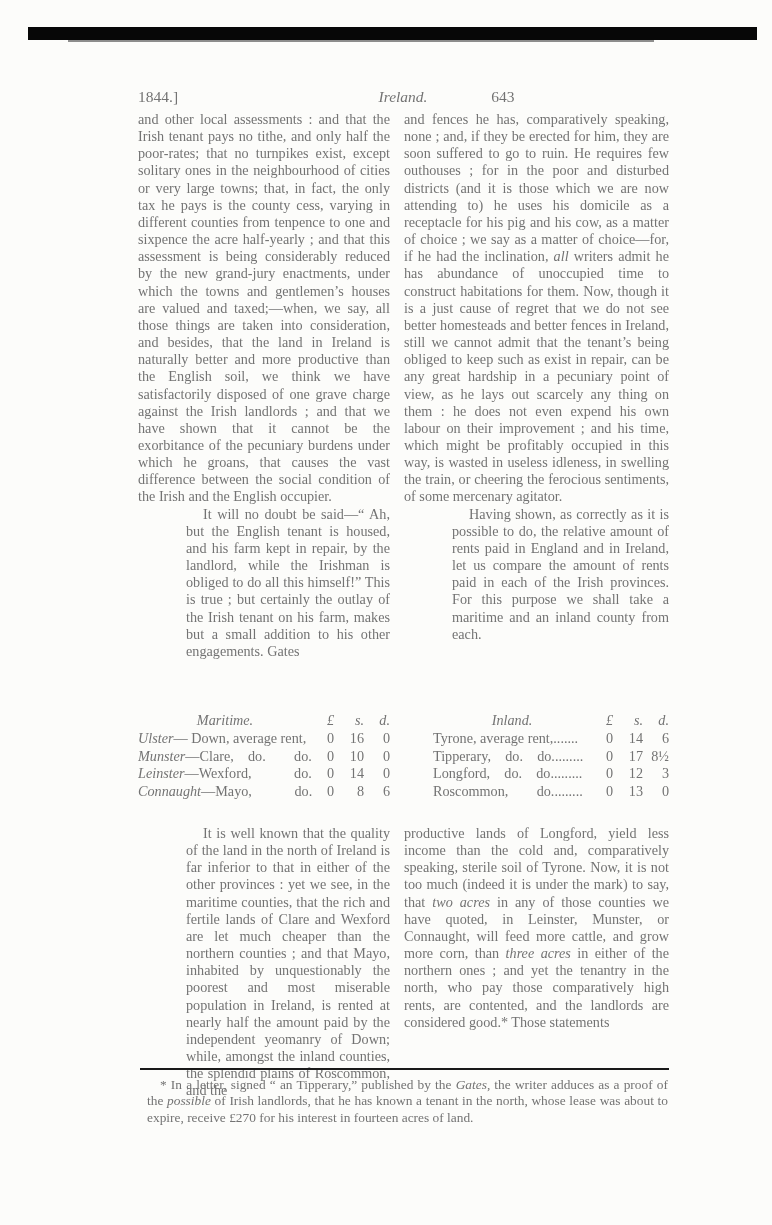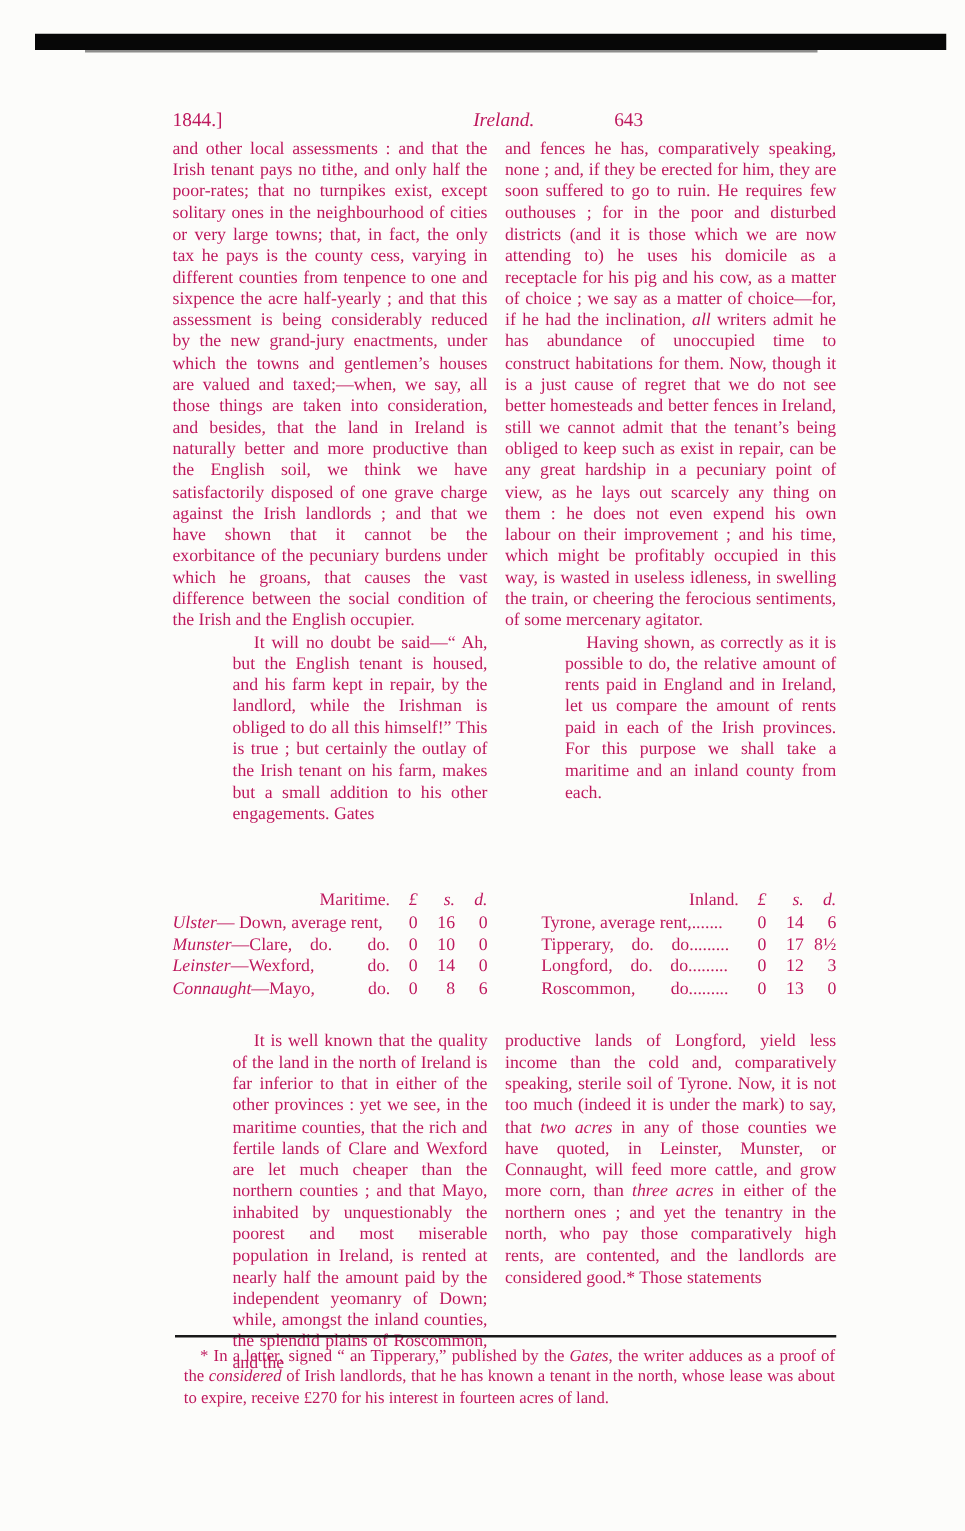--- a/index.html
+++ b/index.html
@@ -5,21 +5,21 @@
   html, body { margin: 0; padding: 0; }
   body {
     width: 772px; height: 1225px;
     background: #e9e9e7;
     font-family: "Liberation Serif", "DejaVu Serif", serif;
   }
   .page {
     position: relative;
     width: 772px; height: 1225px;
     background: #fcfcfa;
-    color: #be185d;
+    color: #737373;
     overflow: hidden;
   }
   
   .scan-bar {
     position: absolute; left: 28px; top: 27px;
     width: 729px; height: 13px;
     background: #070707;
   }
   .scan-smear {
     position: absolute; left: 68px; top: 40px;
@@ -49,21 +49,21 @@
   }
   .cols p.indent { text-indent: 17px; margin-left: 48px; }
   em { font-style: italic; }
 
   
   .tables { position: absolute; left: 138px; top: 712px; width: 531px; display: flex; }
   .rent-table { font-size: 14.2px; line-height: 17.8px; }
   .rt-maritime { width: 252px; }
   .rt-inland { width: 236px; margin-left: 43px; }
   .t-head { display: flex; }
-  .t-title { flex: 1; text-align: right; }
+  .t-title { flex: 1; text-align: center; font-style: italic; }
   .t-cur { font-style: italic; text-align: right; }
   .t-row { display: flex; }
   .t-label { flex: 1; white-space: nowrap; overflow: hidden; }
   .t-num { text-align: right; }
   .w-l { width: 22px; }
   .w-s { width: 30px; }
   .w-d { width: 26px; }
 
   
   .footnote-rule {
@@ -180,16 +180,16 @@
     <div class="col-left">
       <p class="indent"><span>It is well known that the quality of the land in the north of Ireland is far inferior to that in either of the other provinces : yet we see, in the maritime counties, that the rich and fertile lands of Clare and Wexford are let much cheaper than the northern counties ; and that Mayo, inhabited by unquestionably the poorest and most miserable population in Ireland, is rented at nearly half the amount paid by the independent yeomanry of Down; while, amongst the inland counties, the splendid plains of Roscommon, and the</span></p>
     </div>
     <div class="col-right">
       <p><span>productive lands of Longford, yield less income than the cold and, comparatively speaking, sterile soil of Tyrone. Now, it is not too much (indeed it is under the mark) to say, that </span><em>two acres</em><span> in any of those counties we have quoted, in Leinster, Munster, or Connaught, will feed more cattle, and grow more corn, than </span><em>three acres</em><span> in either of the northern ones ; and yet the tenantry in the north, who pay those comparatively high rents, are contented, and the landlords are considered good.* Those statements</span></p>
     </div>
   </div>
 
   <div class="footnote-rule"></div>
   <div class="footnote">
-    <p><span>* In a letter, signed “ an Tipperary,” published by the </span><em>Gates</em><span>, the writer adduces as a proof of the </span><em>considered</em><span> of Irish landlords, that he has known a tenant in the north, whose lease was about to expire, receive £270 for his interest in fourteen acres of land.</span></p>
+    <p><span>* In a letter, signed “ an Tipperary,” published by the </span><em>Gates</em><span>, the writer adduces as a proof of the </span><em>possible</em><span> of Irish landlords, that he has known a tenant in the north, whose lease was about to expire, receive £270 for his interest in fourteen acres of land.</span></p>
   </div>
 
 </div>
 
 </body></html>

